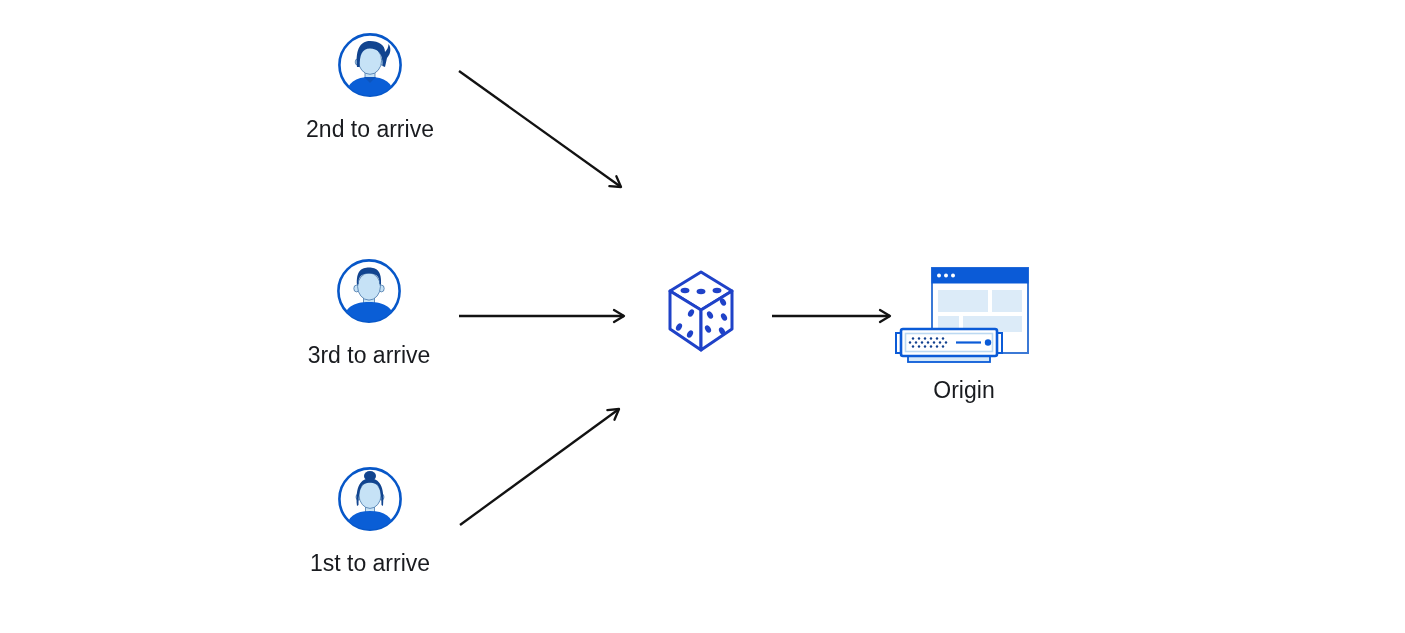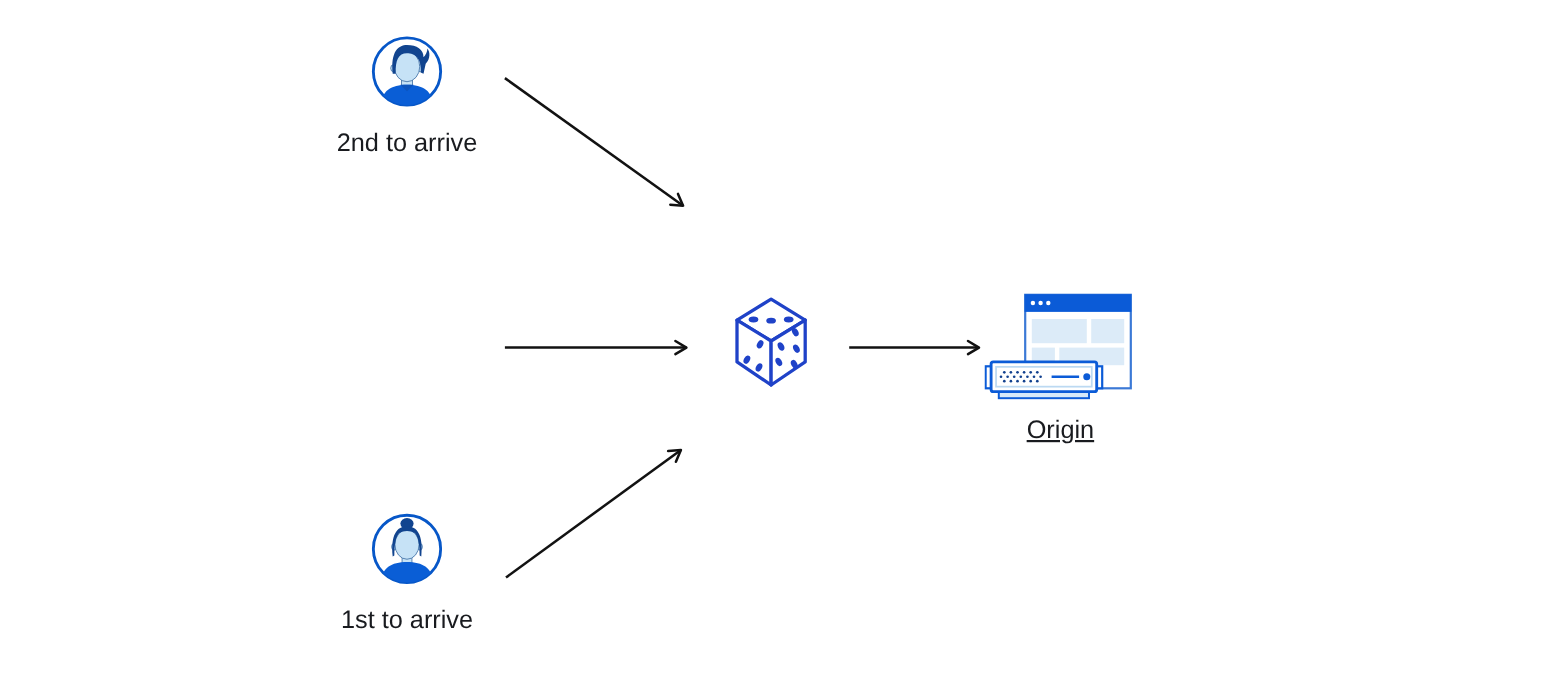--- a/index.html
+++ b/index.html
@@ -71,20 +71,41 @@
           <ellipse cx="20.8" cy="30" rx="2.6" ry="3.2" fill="#c6e2f6" stroke="#35679f" stroke-width="0.7"></ellipse>
           <ellipse cx="45.2" cy="30" rx="2.6" ry="3.2" fill="#c6e2f6" stroke="#35679f" stroke-width="0.7"></ellipse>
           <ellipse cx="33" cy="28.5" rx="11.6" ry="13.8" fill="#c6e2f6" stroke="#35679f" stroke-width="0.7"></ellipse>
           <path d="M20,35 C18,15 25,9 33,9 C42,9 48,13 48,20 C50,18 51.5,15 51.5,12 C54,15 54.5,21 50,26 L48,35 L45.5,34 C46.5,21 40,16.5 33,16.5 C25,16.5 22.5,23 22.7,35 Z" fill="#11448f"></path>
         </g>
       </svg>
     </span>
     <div class="label" style="top:85px;">2nd to arrive</div>
   </div>
 
+  <div class="node" style="left:336px;top:258px;width:66px;">
+    <span>
+      <svg width="66" height="66" viewBox="0 0 66 66">
+        <defs>
+            <clipPath id="c2">
+              <circle cx="33" cy="33" r="30.6"></circle>
+            </clipPath>
+          </defs>
+        <circle cx="33" cy="33" r="30.6" fill="#ffffff" stroke="#0757c8" stroke-width="2.6"></circle>
+        <g clip-path="url(#c2)">
+          <rect x="27.5" y="33" width="11" height="14" fill="#c6e2f6" stroke="#35679f" stroke-width="0.7"></rect>
+          <path d="M7,66 C7,50 17,44 33,44 C49,44 59,50 59,66 Z" fill="#0a5ed6"></path>
+          <ellipse cx="20.6" cy="30.5" rx="2.8" ry="3.4" fill="#c6e2f6" stroke="#35679f" stroke-width="0.7"></ellipse>
+          <ellipse cx="45.4" cy="30.5" rx="2.8" ry="3.4" fill="#c6e2f6" stroke="#35679f" stroke-width="0.7"></ellipse>
+          <ellipse cx="33" cy="28.5" rx="11.4" ry="13.6" fill="#c6e2f6" stroke="#35679f" stroke-width="0.7"></ellipse>
+          <path d="M21,27 C20,13 25.5,9.5 33,9.5 C40.5,9.5 46,13 45,27 L43.5,26 C44,18 39.5,15.5 33,15.5 C26.5,15.5 22,18 22.5,26 Z" fill="#11448f"></path>
+        </g>
+      </svg>
+    </span>
+    <div class="label" style="top:85px;">3rd to arrive</div>
+  </div>
 
   <div class="node" style="left:337px;top:466px;width:66px;">
     <span>
       <svg width="66" height="66" viewBox="0 0 66 66">
         <defs>
             <clipPath id="c3">
               <circle cx="33" cy="33" r="30.6"></circle>
             </clipPath>
           </defs>
         <circle cx="33" cy="33" r="30.6" fill="#ffffff" stroke="#0757c8" stroke-width="2.6"></circle>
@@ -167,16 +188,16 @@
             <circle cx="24" cy="83.5" r="1.2"></circle>
             <circle cx="30" cy="83.5" r="1.2"></circle>
             <circle cx="36" cy="83.5" r="1.2"></circle>
             <circle cx="42" cy="83.5" r="1.2"></circle>
             <circle cx="48" cy="83.5" r="1.2"></circle>
         </g>
         <line x1="61" y1="79.5" x2="86" y2="79.5" stroke="#0b5bd7" stroke-width="2.2"></line>
         <circle cx="93" cy="79.5" r="3.2" fill="#0b5bd7"></circle>
       </svg>
     </span>
-    <div class="label origin-label" style="top:115px;text-decoration:underline;">Origin</div>
+    <div class="label origin-label" style="top:115px;">Origin</div>
   </div>
 
 </div>
 
 </body></html>

